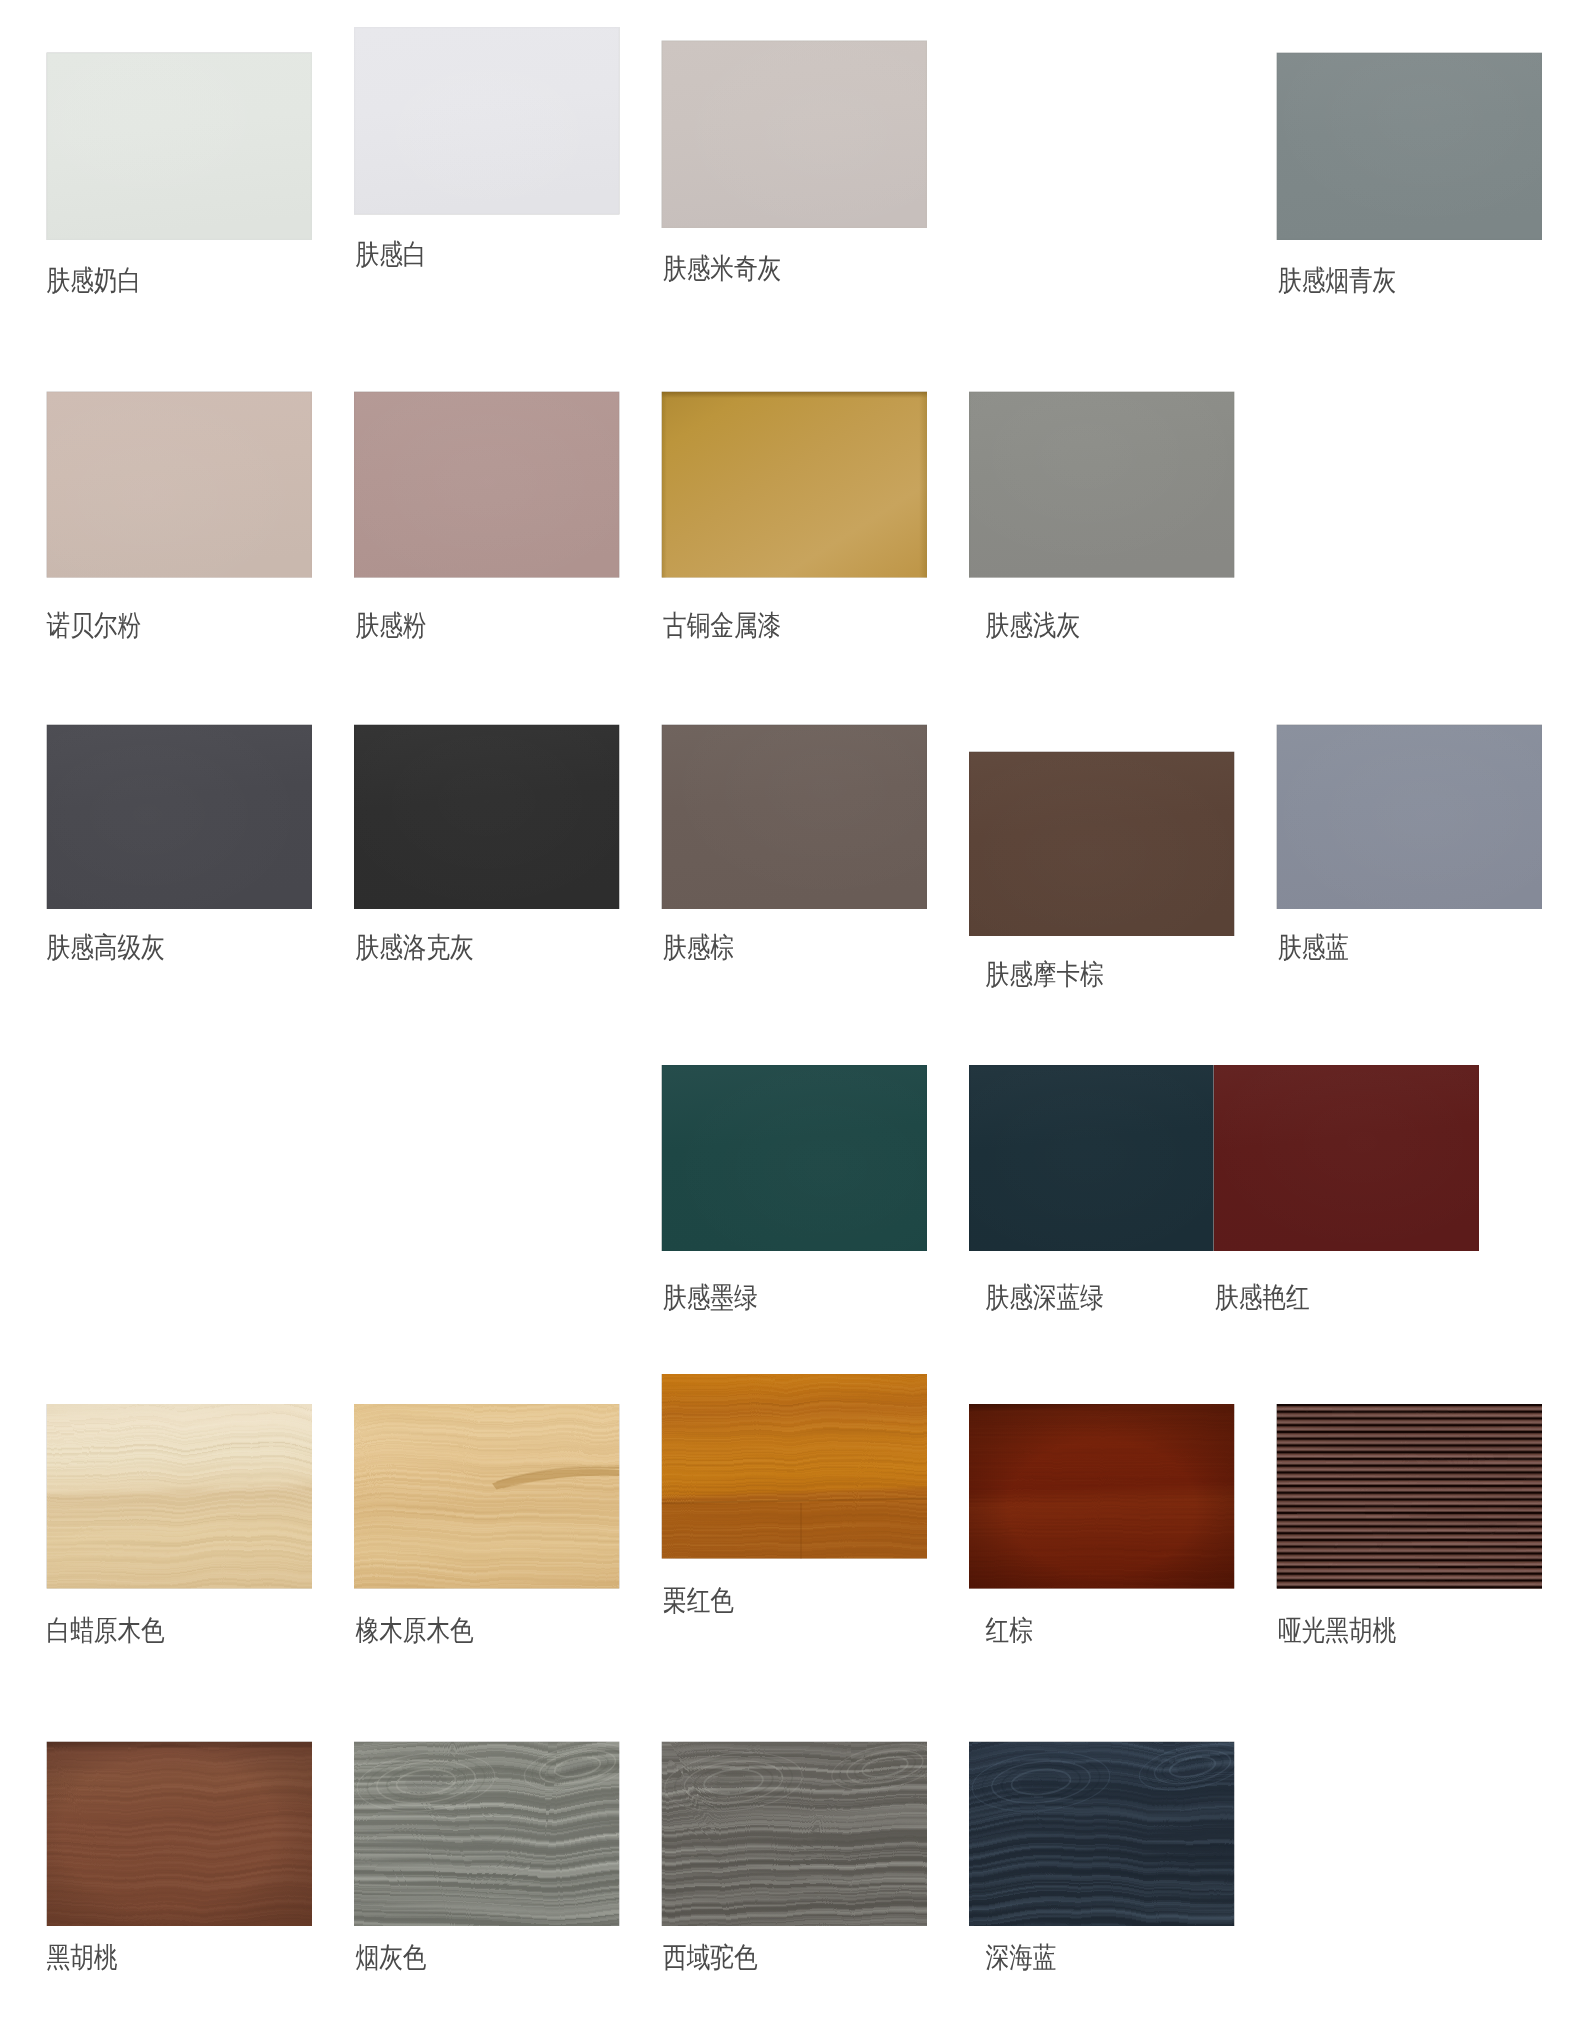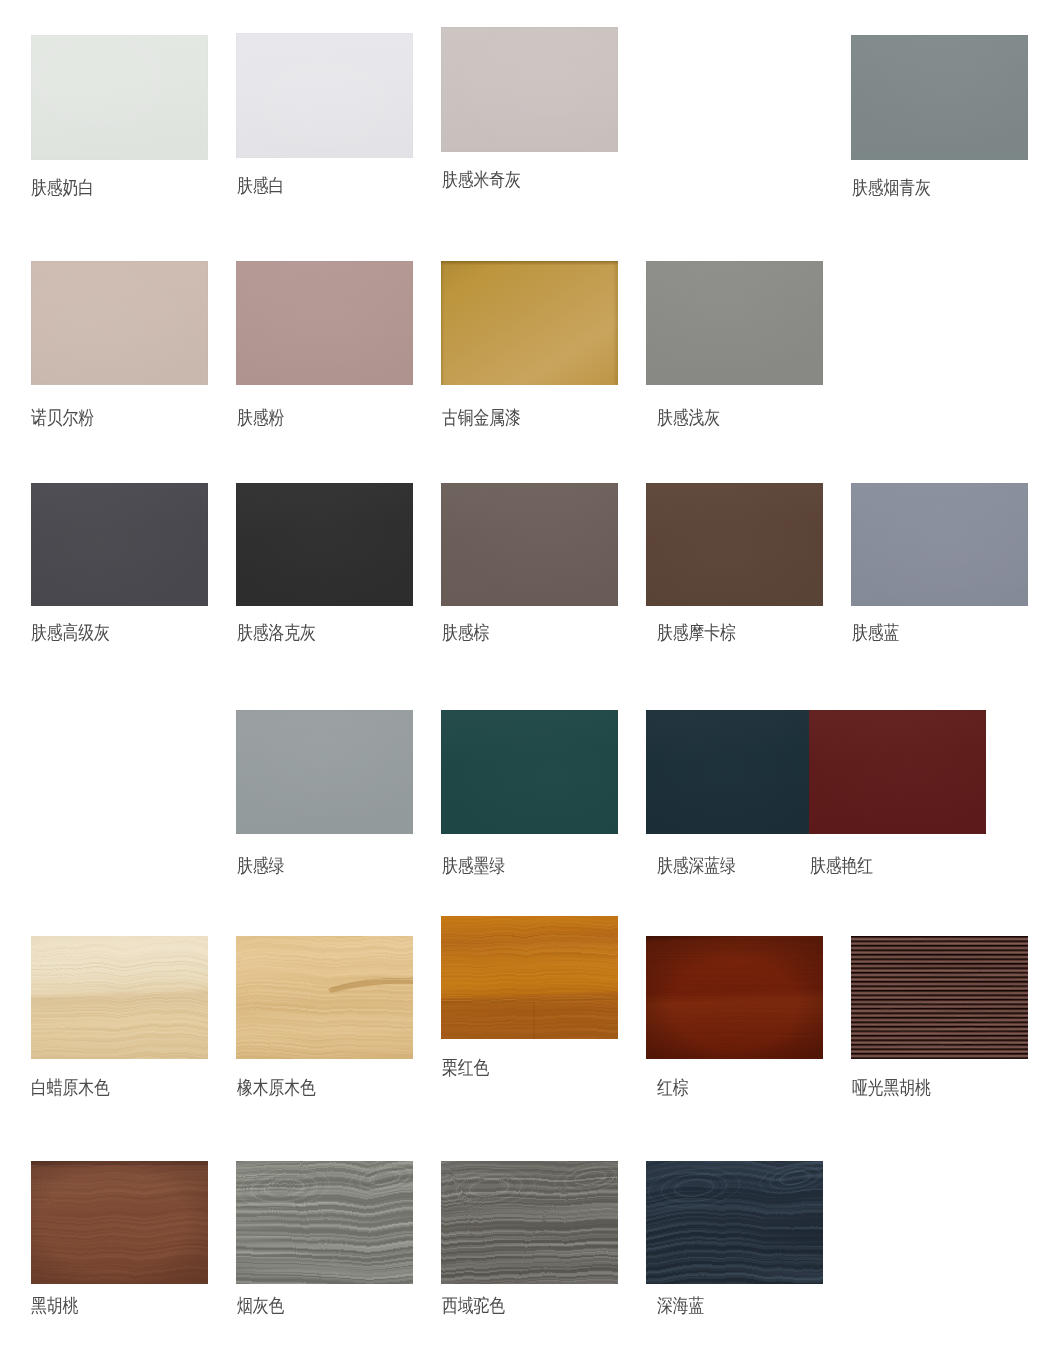--- a/index.html
+++ b/index.html
@@ -42,21 +42,21 @@
               <stop offset="1" stop-color="#ffffff" stop-opacity="0"></stop>
             </radialGradient>
           </defs>
           <rect width="177" height="125" fill="url(#g0)"></rect>
           <rect width="177" height="125" fill="url(#s0)"></rect>
           <rect x="0.4" y="0.4" width="176.2" height="124.2" fill="none" stroke="#d7dad6" stroke-opacity="0.30" stroke-width="0.8"></rect>
         </svg>
       </div>
       <div class="label" style="top:143px;left:0px">肤感奶白</div>
     </div>
-<div class="cell" style="left:236px;top:33px">
+<div class="cell" style="left:236px;top:18px">
       <div class="swatch" style="height:125px">
         <svg viewBox="0 0 177 125" preserveAspectRatio="none">
           <defs>
             <linearGradient id="g1" x1="0" y1="0" x2="0.15" y2="1">
               <stop offset="0" stop-color="#e8e8ec"></stop>
               <stop offset="0.45" stop-color="#e7e7eb"></stop>
               <stop offset="1" stop-color="#e3e3e7"></stop>
             </linearGradient>
             <radialGradient id="s1" cx="0.50" cy="0.55" r="0.62">
               <stop offset="0" stop-color="#ffffff" stop-opacity="0.045"></stop>
@@ -260,21 +260,21 @@
               <stop offset="1" stop-color="#ffffff" stop-opacity="0"></stop>
             </radialGradient>
           </defs>
           <rect width="177" height="125" fill="url(#g12)"></rect>
           <rect width="177" height="125" fill="url(#s12)"></rect>
           <rect x="0.4" y="0.4" width="176.2" height="124.2" fill="none" stroke="#655953" stroke-opacity="0.30" stroke-width="0.8"></rect>
         </svg>
       </div>
       <div class="label" style="top:140px;left:1px">肤感棕</div>
     </div>
-<div class="cell" style="left:646px;top:483px">
+<div class="cell" style="left:646px;top:501px">
       <div class="swatch" style="height:123px">
         <svg viewBox="0 0 177 125" preserveAspectRatio="none">
           <defs>
             <linearGradient id="g13" x1="0" y1="0" x2="0.15" y2="1">
               <stop offset="0" stop-color="#614a3e"></stop>
               <stop offset="0.45" stop-color="#5b4337"></stop>
               <stop offset="1" stop-color="#594236"></stop>
             </linearGradient>
             <radialGradient id="s13" cx="0.44" cy="0.55" r="0.62">
               <stop offset="0" stop-color="#ffffff" stop-opacity="0.021"></stop>
@@ -301,41 +301,20 @@
               <stop offset="0" stop-color="#ffffff" stop-opacity="0.031"></stop>
               <stop offset="1" stop-color="#ffffff" stop-opacity="0"></stop>
             </radialGradient>
           </defs>
           <rect width="177" height="125" fill="url(#g14)"></rect>
           <rect width="177" height="125" fill="url(#s14)"></rect>
           <rect x="0.4" y="0.4" width="176.2" height="124.2" fill="none" stroke="#808592" stroke-opacity="0.30" stroke-width="0.8"></rect>
         </svg>
       </div>
       <div class="label" style="top:140px;left:1px">肤感蓝</div>
-    </div>
-<div class="cell" style="left:236px;top:710px">
-      <div class="swatch" style="height:124px">
-        <svg viewBox="0 0 177 125" preserveAspectRatio="none">
-          <defs>
-            <linearGradient id="g16" x1="0" y1="0" x2="0.15" y2="1">
-              <stop offset="0" stop-color="#9aa0a2"></stop>
-              <stop offset="0.45" stop-color="#969d9f"></stop>
-              <stop offset="1" stop-color="#939a9c"></stop>
-            </linearGradient>
-            <radialGradient id="s16" cx="0.50" cy="0.34" r="0.62">
-              <stop offset="0" stop-color="#ffffff" stop-opacity="0.033"></stop>
-              <stop offset="1" stop-color="#ffffff" stop-opacity="0"></stop>
-            </radialGradient>
-          </defs>
-          <rect width="177" height="125" fill="url(#g16)"></rect>
-          <rect width="177" height="125" fill="url(#s16)"></rect>
-          <rect x="0.4" y="0.4" width="176.2" height="124.2" fill="none" stroke="#8e9496" stroke-opacity="0.30" stroke-width="0.8"></rect>
-        </svg>
-      </div>
-      <div class="label" style="top:146px;left:1px">肤感绿</div>
     </div>
 <div class="cell" style="left:441px;top:710px">
       <div class="swatch" style="height:124px">
         <svg viewBox="0 0 177 125" preserveAspectRatio="none">
           <defs>
             <linearGradient id="g17" x1="0" y1="0" x2="0.15" y2="1">
               <stop offset="0" stop-color="#264d4c"></stop>
               <stop offset="0.45" stop-color="#1e4745"></stop>
               <stop offset="1" stop-color="#1d4644"></stop>
             </linearGradient>

